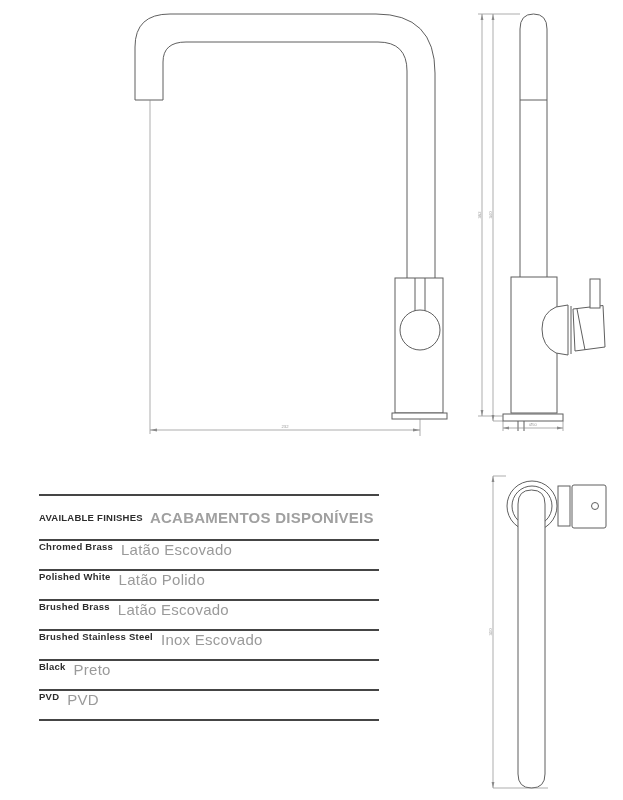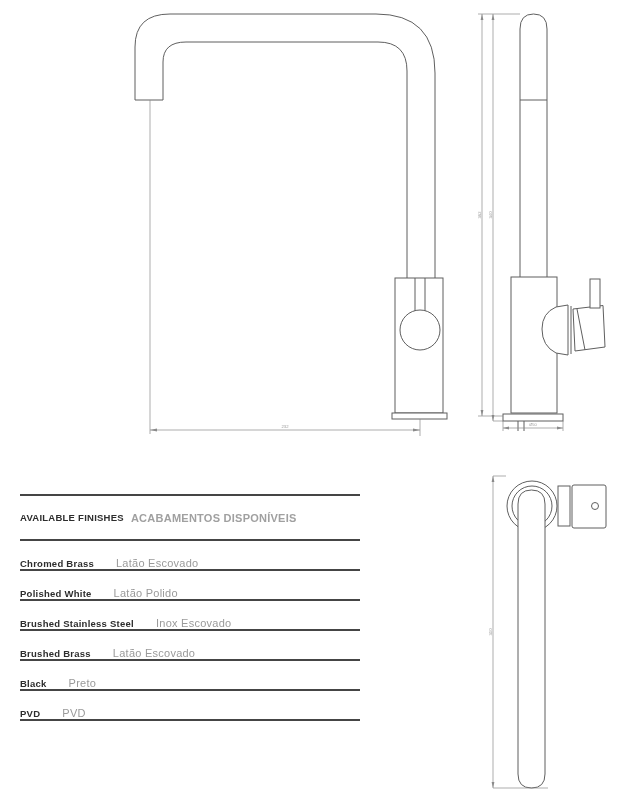--- a/index.html
+++ b/index.html
@@ -3,36 +3,36 @@
 <meta charset="utf-8">
 <style>
   html,body{margin:0;padding:0;background:#ffffff;}
   #page{
     position:relative;width:623px;height:800px;background:#ffffff;overflow:hidden;
     font-family:"Liberation Sans",sans-serif;
   }
   #drawing{position:absolute;left:0;top:0;}
   
   .finishes{
-    position:absolute;left:20px;top:494px;width:340px;
+    position:absolute;left:39px;top:494px;width:340px;
   }
   .fin-head{
     height:43px;border-top:2px solid #454545;
     display:flex;align-items:center;gap:7px;
   }
   .fin-row{
     height:28px;border-top:2px solid #454545;
-    display:flex;align-items:flex-end;gap:22px;
+    display:flex;align-items:flex-start;gap:8px;
   }
   .fin-bottom{border-top:2px solid #454545;height:0;}
   .t-en{
     font-weight:700;color:#2d2d2d;font-size:9.5px;letter-spacing:.25px;white-space:nowrap;
   }
   .t-pt{
-    font-weight:400;color:#9a9a9a;font-size:11px;letter-spacing:.25px;white-space:nowrap;
+    font-weight:400;color:#9a9a9a;font-size:15px;letter-spacing:.25px;white-space:nowrap;
   }
   .fin-head .t-en{font-size:9.5px;}
   .fin-head .t-pt{font-weight:700;color:#a0a0a0;}
   svg text{font-family:"Liberation Sans",sans-serif;}
 </style>
 </head>
 <body>
 
 <div id="page">
 
@@ -131,26 +131,26 @@
     </div>
     <div class="fin-row">
       <span class="t-en">Chromed Brass</span>
       <span class="t-pt">Latão Escovado</span>
     </div>
     <div class="fin-row">
       <span class="t-en">Polished White</span>
       <span class="t-pt">Latão Polido</span>
     </div>
     <div class="fin-row">
+      <span class="t-en">Brushed Brass</span>
+      <span class="t-pt">Latão Escovado</span>
+    </div>
+    <div class="fin-row">
       <span class="t-en">Brushed Stainless Steel</span>
       <span class="t-pt">Inox Escovado</span>
-    </div>
-    <div class="fin-row">
-      <span class="t-en">Brushed Brass</span>
-      <span class="t-pt">Latão Escovado</span>
     </div>
     <div class="fin-row">
       <span class="t-en">Black</span>
       <span class="t-pt">Preto</span>
     </div>
     <div class="fin-row">
       <span class="t-en">PVD</span>
       <span class="t-pt">PVD</span>
     </div>
     <div class="fin-bottom"></div>

